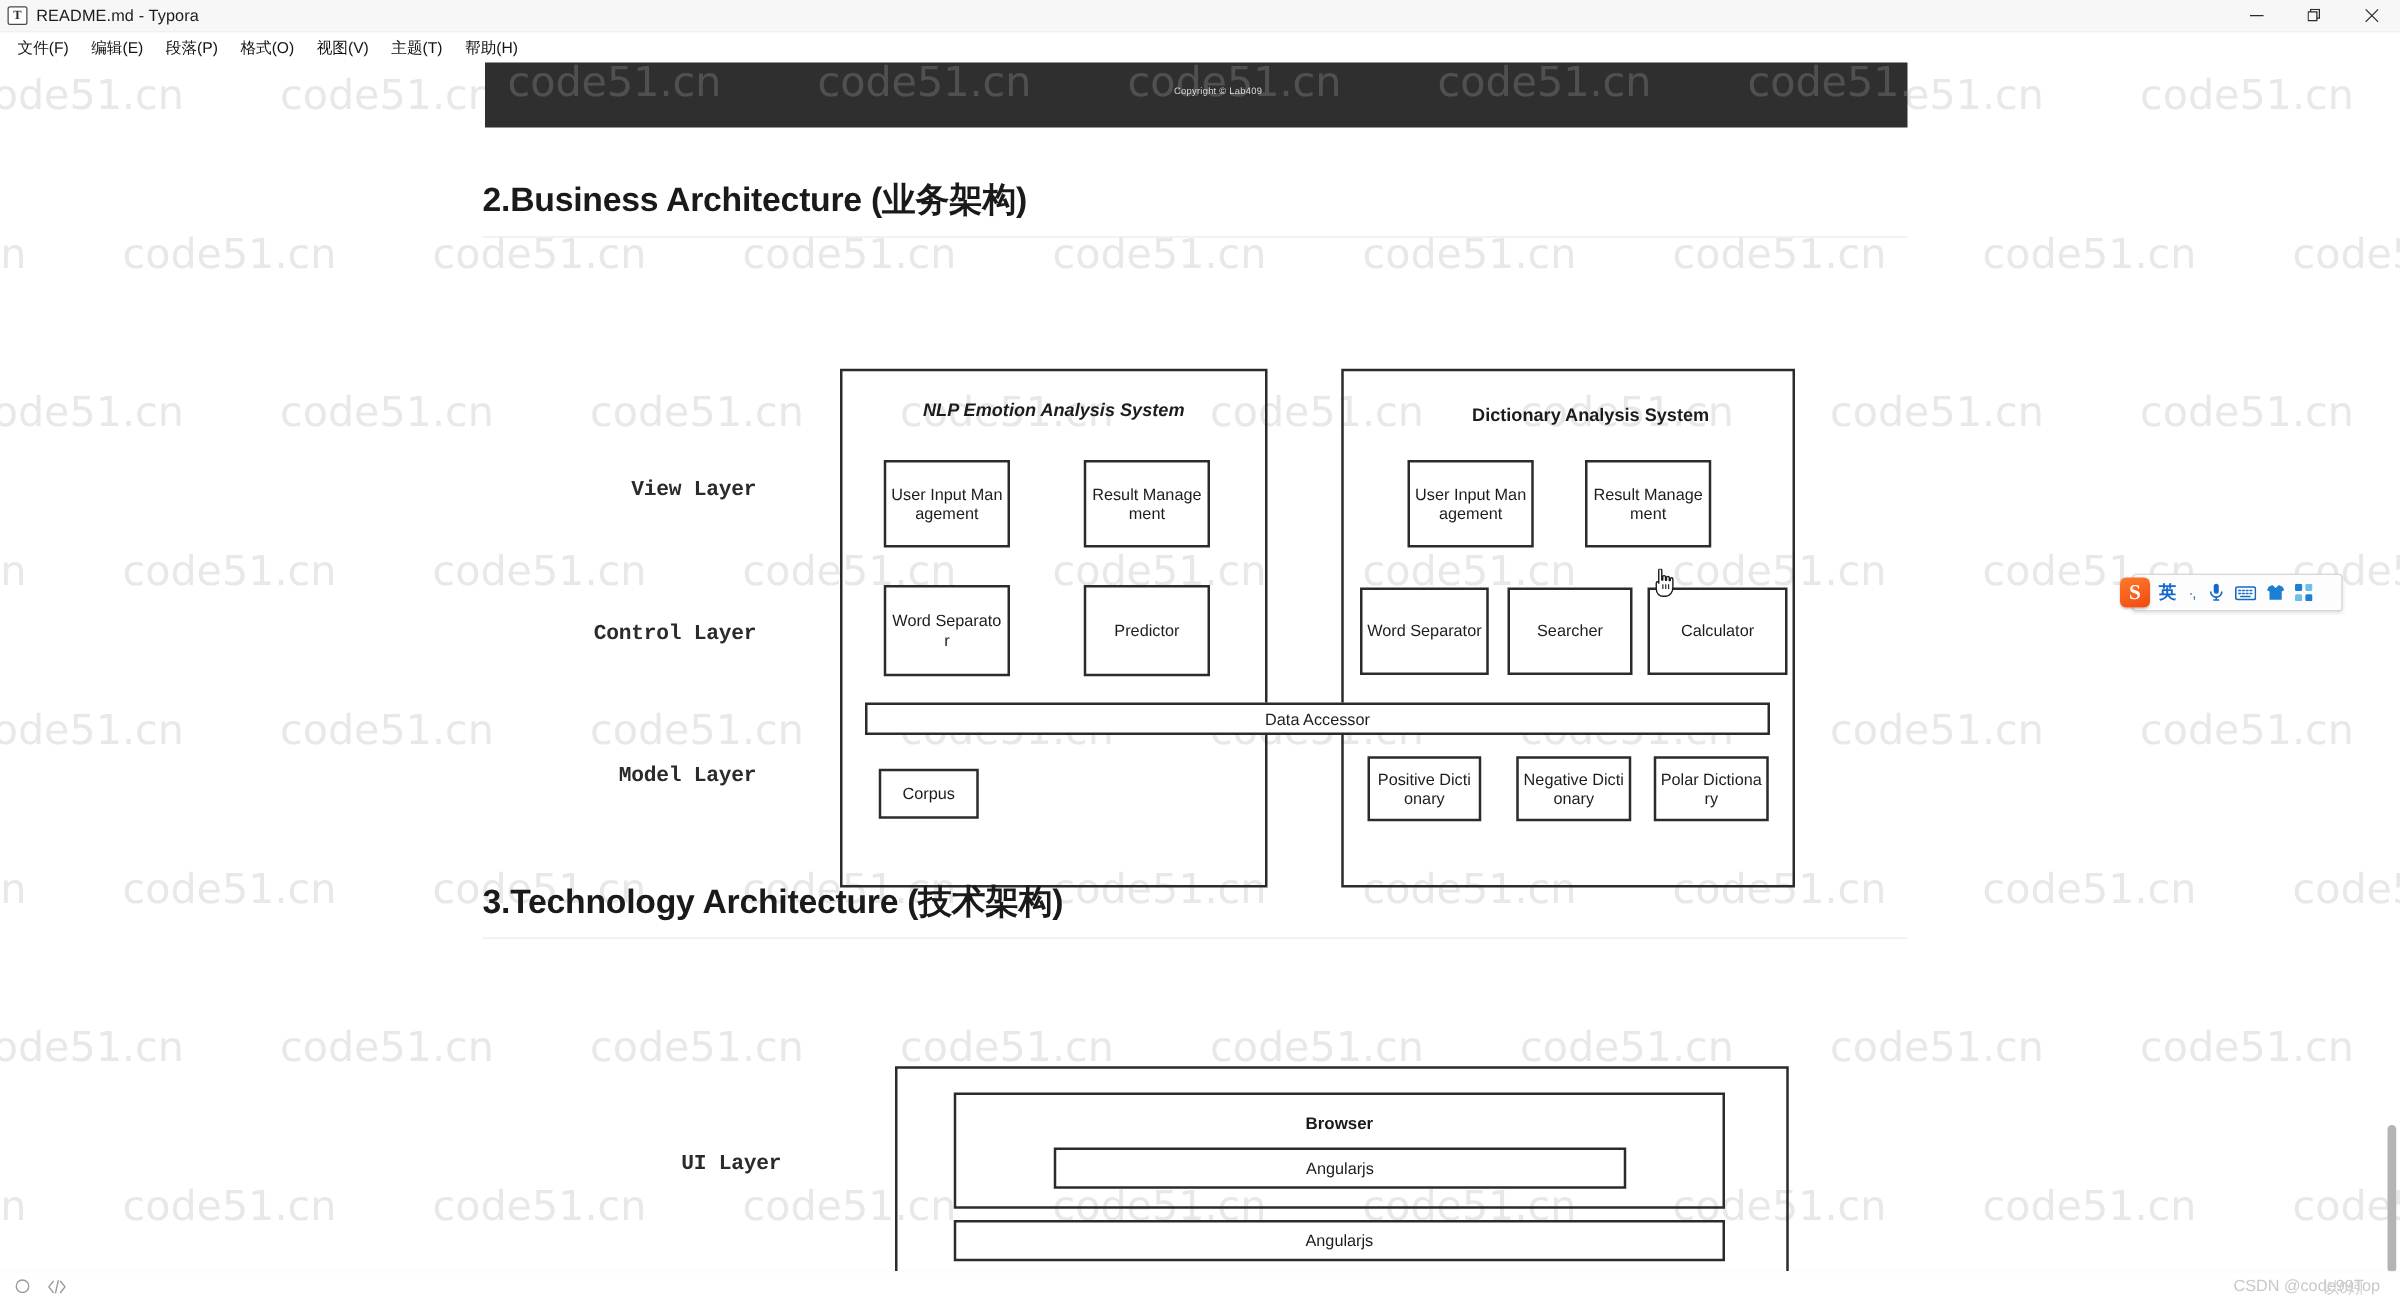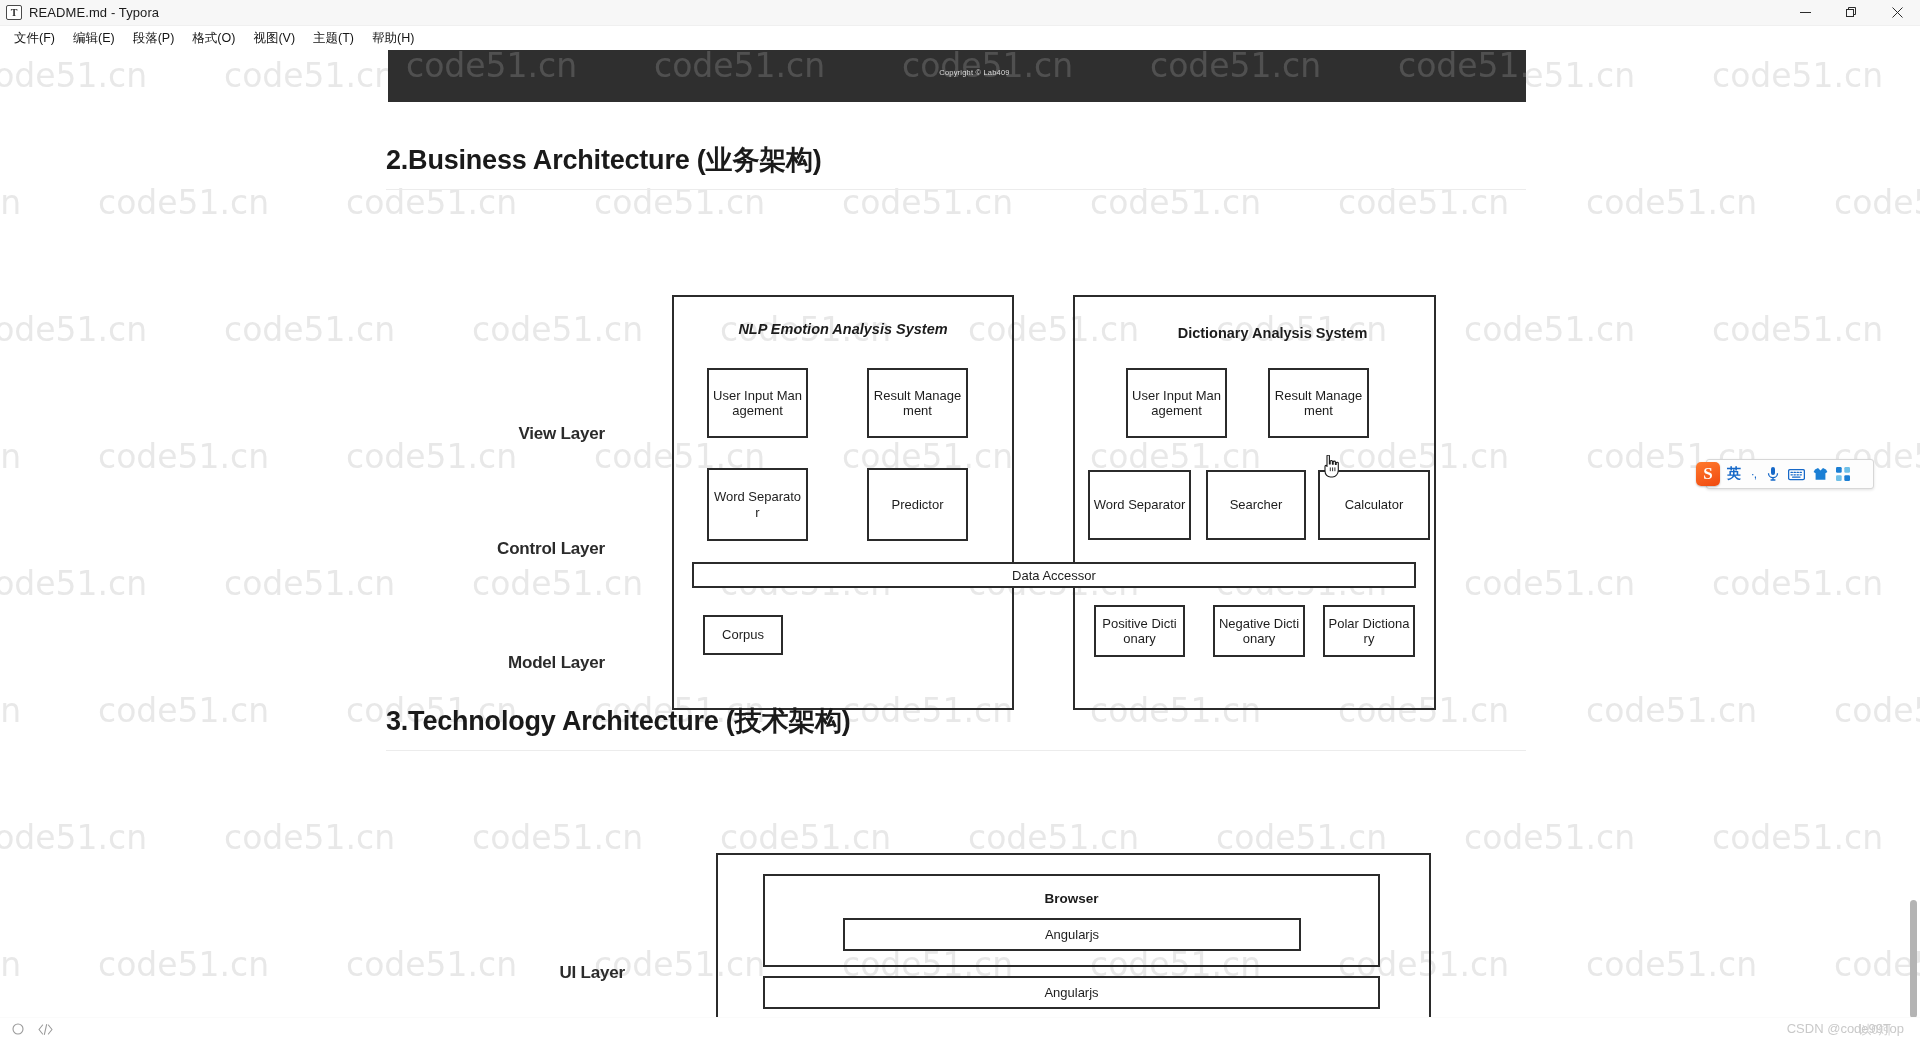--- a/index.html
+++ b/index.html
@@ -92,23 +92,22 @@
     letter-spacing: -.2px;
   }
 
   
   .ba-wrap { position: absolute; left: 0; top: 0; width: 1920px; z-index: 7; }
 
   .layer-label {
     position: absolute;
     font-size: 17px; font-weight: 700; color: #2b2b2b;
     text-align: right;
-    font-family: Liberation Sans, sans-serif;
+    font-family: Liberation Mono, monospace;
     letter-spacing: -.2px;
-    margin-top: 41px;
   }
 
   .sysbox {
     position: absolute; border: 2px solid #2b2b2b; background: transparent;
   }
   .sys-title {
     position: absolute; left: 0; right: 0;
     text-align: center; font-size: 14.5px; font-weight: 700; color: #1c1c1c;
     font-family: "Liberation Sans", sans-serif;
   }

